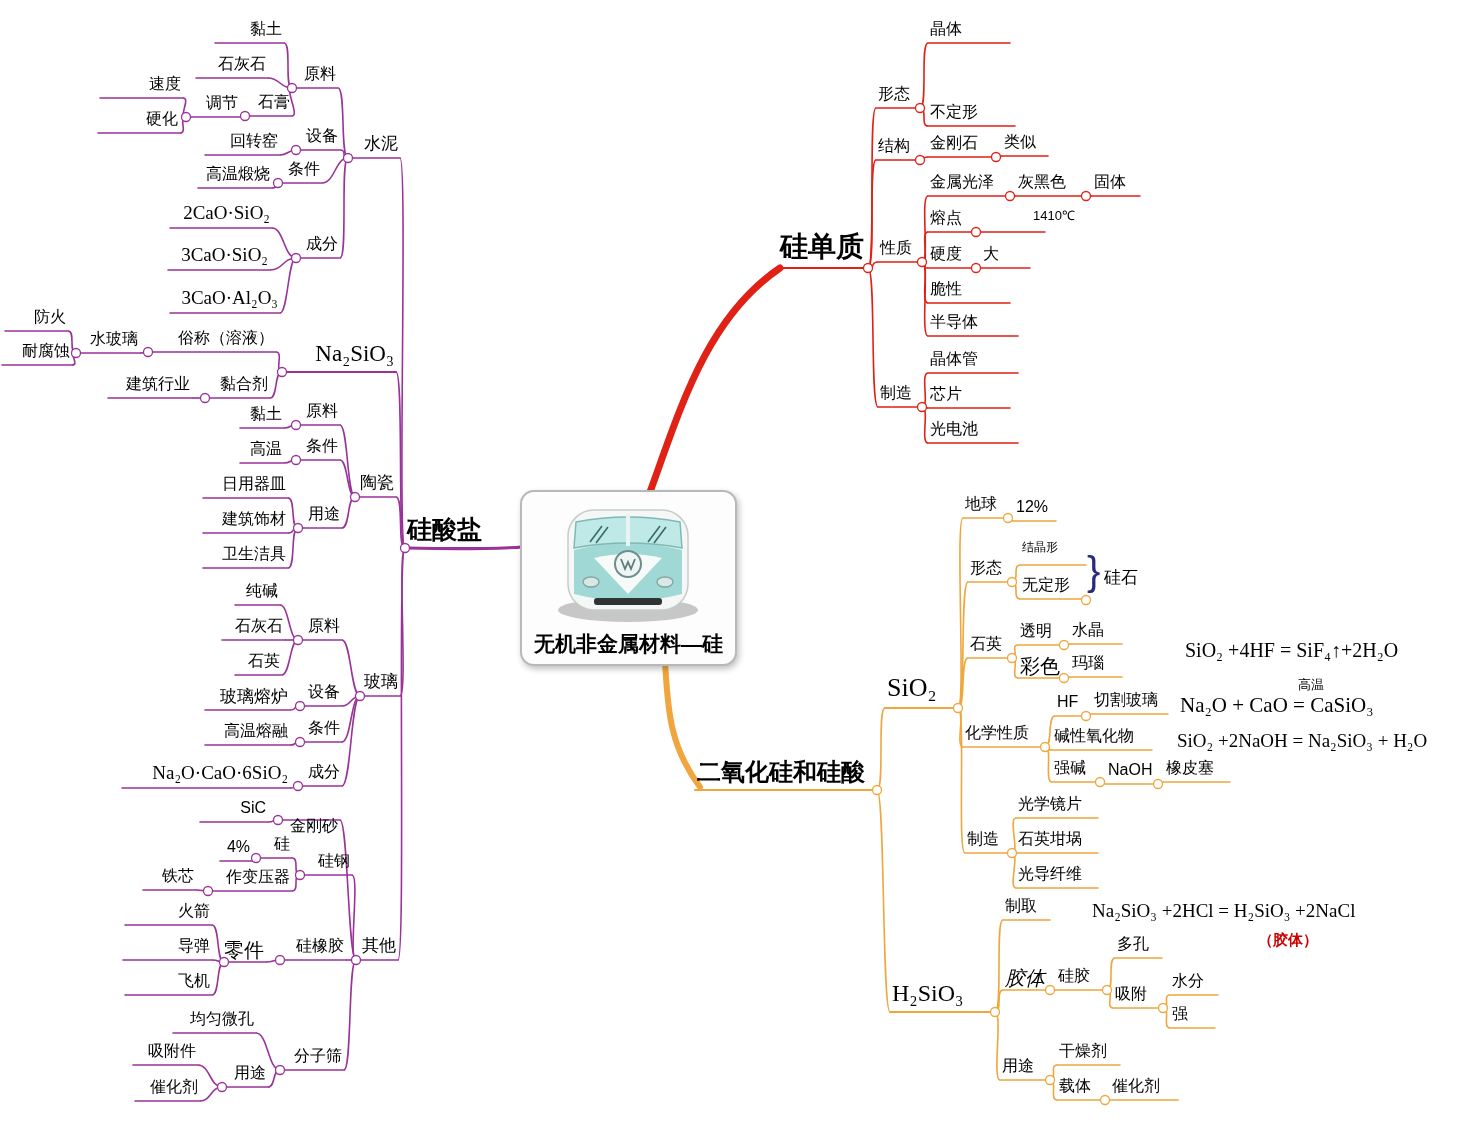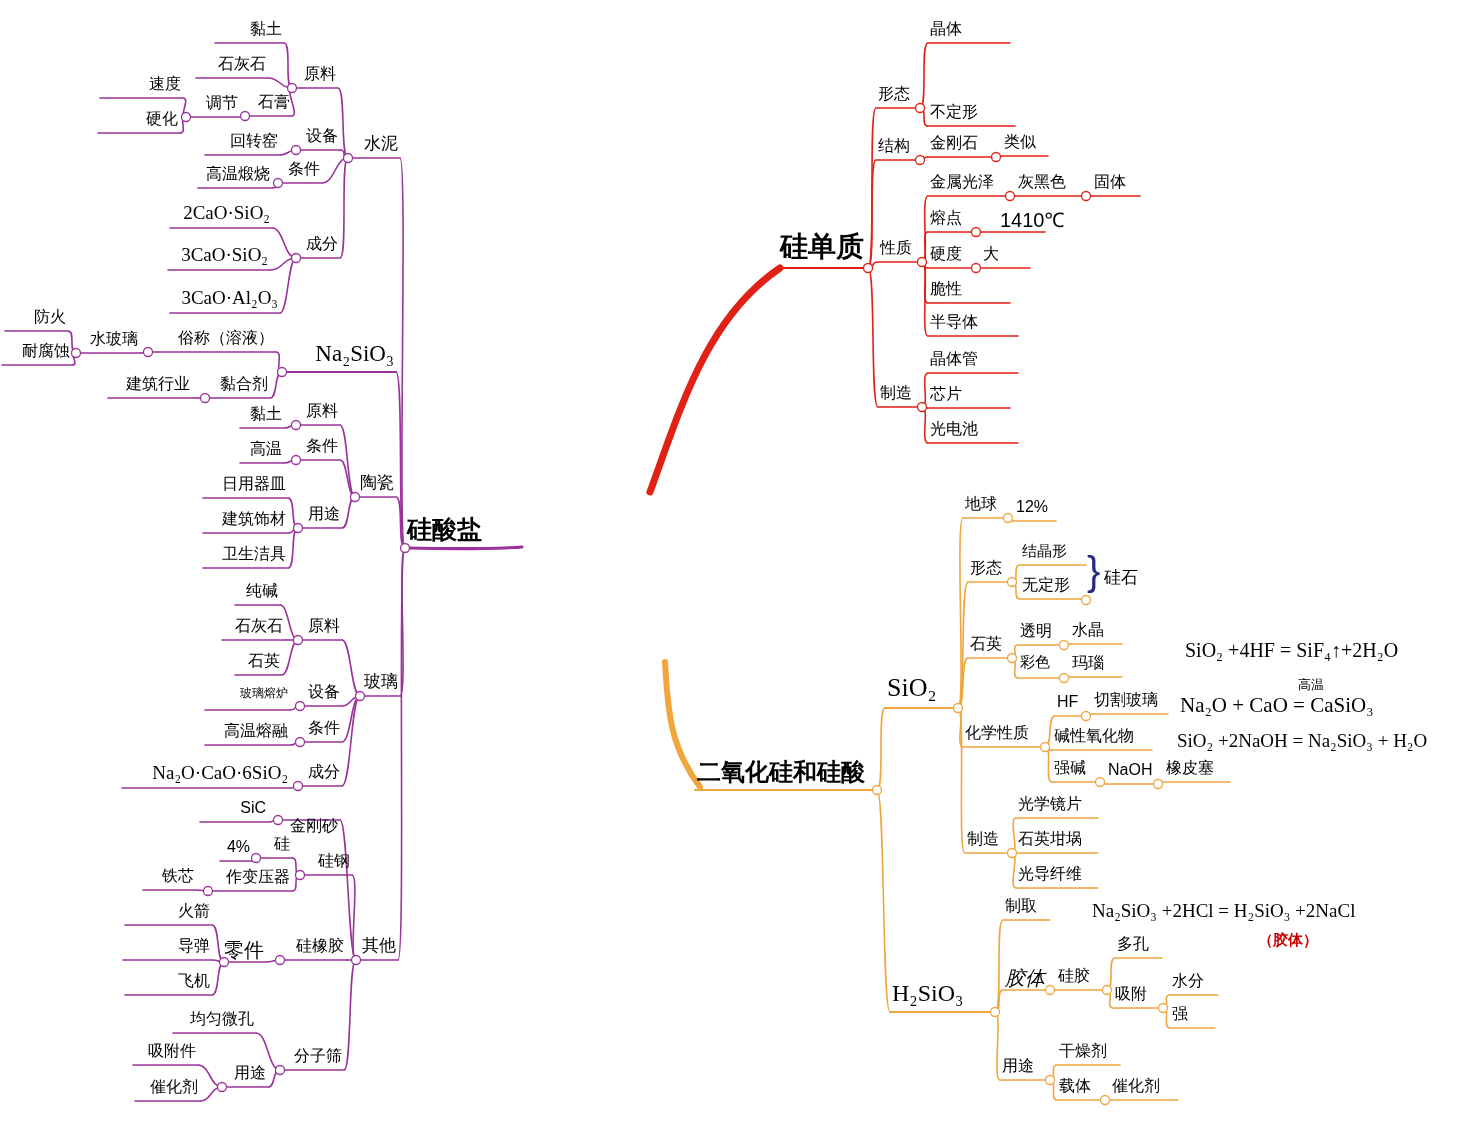--- a/index.html
+++ b/index.html
@@ -362,21 +362,21 @@
       <div class="node" style="font-size: 16px; top: 440.48px; left: 282px; transform: translateX(-100%);">高温</div>
       <div class="node" style="font-size: 16px; top: 505.48px; left: 340px; transform: translateX(-100%);">用途</div>
       <div class="node" style="font-size: 16px; top: 475.48px; left: 286px; transform: translateX(-100%);">日用器皿</div>
       <div class="node" style="font-size: 16px; top: 510.48px; left: 286px; transform: translateX(-100%);">建筑饰材</div>
       <div class="node" style="font-size: 16px; top: 545.48px; left: 286px; transform: translateX(-100%);">卫生洁具</div>
       <div class="node" style="font-size: 16px; top: 617.48px; left: 340px; transform: translateX(-100%);">原料</div>
       <div class="node" style="font-size: 16px; top: 582.48px; left: 278px; transform: translateX(-100%);">纯碱</div>
       <div class="node" style="font-size: 16px; top: 617.48px; left: 283px; transform: translateX(-100%);">石灰石</div>
       <div class="node" style="font-size: 16px; top: 652.48px; left: 280px; transform: translateX(-100%);">石英</div>
       <div class="node" style="font-size: 16px; top: 683.48px; left: 340px; transform: translateX(-100%);">设备</div>
-      <div class="node" style="font-size: 12px; top: 687.48px; left: 288px; transform: translateX(-100%);">玻璃熔炉</div>
+      <div class="node" style="font-size: 17px; top: 687.48px; left: 288px; transform: translateX(-100%);">玻璃熔炉</div>
       <div class="node" style="font-size: 16px; top: 719.48px; left: 340px; transform: translateX(-100%);">条件</div>
       <div class="node" style="font-size: 16px; top: 722.48px; left: 288px; transform: translateX(-100%);">高温熔融</div>
       <div class="node" style="font-size: 16px; top: 763.48px; left: 340px; transform: translateX(-100%);">成分</div>
       <div class="node fm" style="font-size: 19px; top: 761.82px; left: 288px; transform: translateX(-100%);">Na₂O·CaO·6SiO₂</div>
       <div class="node" style="font-size: 16px; top: 797.48px; left: 338px; transform: translateX(-100%); margin-top: 20px;">金刚砂</div>
       <div class="node" style="font-size: 16px; top: 799.48px; left: 266px; transform: translateX(-100%);">SiC</div>
       <div class="node" style="font-size: 16px; top: 852.48px; left: 350px; transform: translateX(-100%);">硅钢</div>
       <div class="node" style="font-size: 16px; top: 835.48px; left: 290px; transform: translateX(-100%);">硅</div>
       <div class="node" style="font-size: 16px; top: 838.48px; left: 250px; transform: translateX(-100%);">4%</div>
       <div class="node" style="font-size: 16px; top: 868.48px; left: 290px; transform: translateX(-100%);">作变压器</div>
@@ -396,43 +396,43 @@
       <div class="node" style="font-size: 16px; top: 20.48px; left: 930px;">晶体</div>
       <div class="node" style="font-size: 16px; top: 103.48px; left: 930px;">不定形</div>
       <div class="node" style="font-size: 16px; top: 137.48px; left: 878px;">结构</div>
       <div class="node" style="font-size: 16px; top: 134.48px; left: 930px;">金刚石</div>
       <div class="node" style="font-size: 16px; top: 133.48px; left: 1004px;">类似</div>
       <div class="node" style="font-size: 16px; top: 239.48px; left: 880px;">性质</div>
       <div class="node" style="font-size: 16px; top: 173.48px; left: 930px;">金属光泽</div>
       <div class="node" style="font-size: 16px; top: 173.48px; left: 1018px;">灰黑色</div>
       <div class="node" style="font-size: 16px; top: 173.48px; left: 1094px;">固体</div>
       <div class="node" style="font-size: 16px; top: 209.48px; left: 930px;">熔点</div>
-      <div class="node" style="font-size: 20px; top: 209.48px; left: 1000px;">1410℃</div>
+      <div class="node" style="font-size: 13px; top: 209.48px; left: 1033px;">1410℃</div>
       <div class="node" style="font-size: 16px; top: 245.48px; left: 930px;">硬度</div>
       <div class="node" style="font-size: 16px; top: 245.48px; left: 983px;">大</div>
       <div class="node" style="font-size: 16px; top: 280.48px; left: 930px;">脆性</div>
       <div class="node" style="font-size: 16px; top: 313.48px; left: 930px;">半导体</div>
       <div class="node" style="font-size: 16px; top: 384.48px; left: 880px;">制造</div>
       <div class="node" style="font-size: 16px; top: 350.48px; left: 930px;">晶体管</div>
       <div class="node" style="font-size: 16px; top: 385.48px; left: 930px;">芯片</div>
       <div class="node" style="font-size: 16px; top: 420.48px; left: 930px;">光电池</div>
       <div class="node b" style="font-size: 24px; top: 757.72px; left: 697px;">二氧化硅和硅酸</div>
       <div class="node fm" style="font-size: 26px; top: 673.28px; left: 887px;">SiO₂</div>
       <div class="node fm" style="font-size: 24px; top: 979.72px; left: 892px;">H₂SiO₃</div>
       <div class="node" style="font-size: 16px; top: 495.48px; left: 965px;">地球</div>
       <div class="node" style="font-size: 16px; top: 498.48px; left: 1016px;">12%</div>
       <div class="node" style="font-size: 16px; top: 559.48px; left: 970px;">形态</div>
-      <div class="node" style="font-size: 15px; top: 542.48px; left: 1022px;">结晶形</div>
+      <div class="node" style="font-size: 12px; top: 542.48px; left: 1022px; font-family: Liberation Mono, monospace;">结晶形</div>
       <div class="node" style="font-size: 16px; top: 576.48px; left: 1022px;">无定形</div>
       <div class="node" style="font-size: 40px; color: rgb(42, 42, 128); top: 548.2px; left: 1087px;">}</div>
       <div class="node" style="font-size: 17px; top: 568.26px; left: 1104px;">硅石</div>
       <div class="node" style="font-size: 16px; top: 635.48px; left: 970px;">石英</div>
       <div class="node" style="font-size: 16px; top: 622.48px; left: 1020px;">透明</div>
       <div class="node" style="font-size: 16px; top: 621.48px; left: 1072px;">水晶</div>
-      <div class="node" style="font-size: 15px; top: 655.48px; left: 1020px; font-family: Liberation Mono, monospace;">彩色</div>
+      <div class="node" style="font-size: 20px; top: 655.48px; left: 1020px;">彩色</div>
       <div class="node" style="font-size: 16px; top: 654.48px; left: 1072px;">玛瑙</div>
       <div class="node" style="font-size: 16px; top: 724.48px; left: 965px;">化学性质</div>
       <div class="node" style="font-size: 16px; top: 693.48px; left: 1057px;">HF</div>
       <div class="node" style="font-size: 16px; top: 691.48px; left: 1094px;">切割玻璃</div>
       <div class="node" style="font-size: 16px; top: 727.48px; left: 1054px;">碱性氧化物</div>
       <div class="node" style="font-size: 16px; top: 759.48px; left: 1054px;">强碱</div>
       <div class="node" style="font-size: 16px; top: 761.48px; left: 1108px;">NaOH</div>
       <div class="node" style="font-size: 16px; top: 759.48px; left: 1166px;">橡皮塞</div>
       <div class="node" style="font-size: 16px; top: 830.48px; left: 967px;">制造</div>
       <div class="node" style="font-size: 16px; top: 795.48px; left: 1018px;">光学镜片</div>
@@ -450,13 +450,31 @@
       <div class="node" style="font-size: 16px; top: 1077.48px; left: 1059px;">载体</div>
       <div class="node" style="font-size: 16px; top: 1077.48px; left: 1112px;">催化剂</div>
       <div class="node fm" style="font-size: 20px; top: 638.6px; left: 1185px;">SiO₂ +4HF =  SiF₄↑+2H₂O</div>
       <div class="node fm" style="font-size: 21px; top: 693.38px; left: 1180px;">Na₂O + CaO =  CaSiO₃</div>
       <div class="node" style="font-size: 13px; top: 678.14px; left: 1298px;">高温</div>
       <div class="node fm" style="font-size: 19px; top: 729.82px; left: 1177px;">SiO₂ +2NaOH =  Na₂SiO₃ + H₂O</div>
       <div class="node fm" style="font-size: 19px; top: 899.82px; left: 1092px;">Na₂SiO₃ +2HCl =  H₂SiO₃ +2NaCl</div>
       <div class="node b" style="font-size: 15px; color: rgb(204, 0, 0); top: 930.7px; left: 1258px;">（胶体）</div>
     </div>
 
+  <div id="centerBox">
+    <svg id="busArt" width="185" height="130" viewBox="0 0 185 130">
+      <ellipse cx="92" cy="112" rx="70" ry="12" fill="#9a9a9a" opacity="0.55"></ellipse>
+      <rect x="32" y="12" width="120" height="100" rx="26" fill="#f4f7f6" stroke="#c3cdca" stroke-width="1.5"></rect>
+      <path d="M 38,52 Q 92,38 146,52 L 146,96 Q 92,110 38,96 Z" fill="#9fd8d4"></path>
+      <path d="M 40,24 Q 92,14 144,24 L 146,50 Q 92,40 38,50 Z" fill="#bfe9e6" stroke="#7fb8b4" stroke-width="1.5"></path>
+      <line x1="92" y1="16" x2="92" y2="48" stroke="#e8f4f2" stroke-width="4"></line>
+      <path d="M 54,44 L 66,28 M 60,45 L 72,29" stroke="#3a6a66" stroke-width="1.6"></path>
+      <path d="M 112,44 L 124,28 M 118,45 L 130,29" stroke="#3a6a66" stroke-width="1.6"></path>
+      <path d="M 58,60 L 92,96 L 126,60 Q 92,52 58,60 Z" fill="#f6fbfa"></path>
+      <circle cx="92" cy="66" r="13" fill="#eef6f5" stroke="#6f8d8a" stroke-width="2"></circle>
+      <path d="M 85,61 L 89,71 L 92,64 L 95,71 L 99,61" fill="none" stroke="#5c7b78" stroke-width="1.8"></path>
+      <ellipse cx="55" cy="84" rx="8" ry="5" fill="#d8e8e6" stroke="#86a5a2" stroke-width="1.4"></ellipse>
+      <ellipse cx="129" cy="84" rx="8" ry="5" fill="#d8e8e6" stroke="#86a5a2" stroke-width="1.4"></ellipse>
+      <rect x="58" y="100" width="68" height="7" rx="3" fill="#2e3434"></rect>
+    </svg>
+    <div id="centerTitle">无机非金属材料—硅</div>
+  </div>
 </div>
 
 </body></html>

